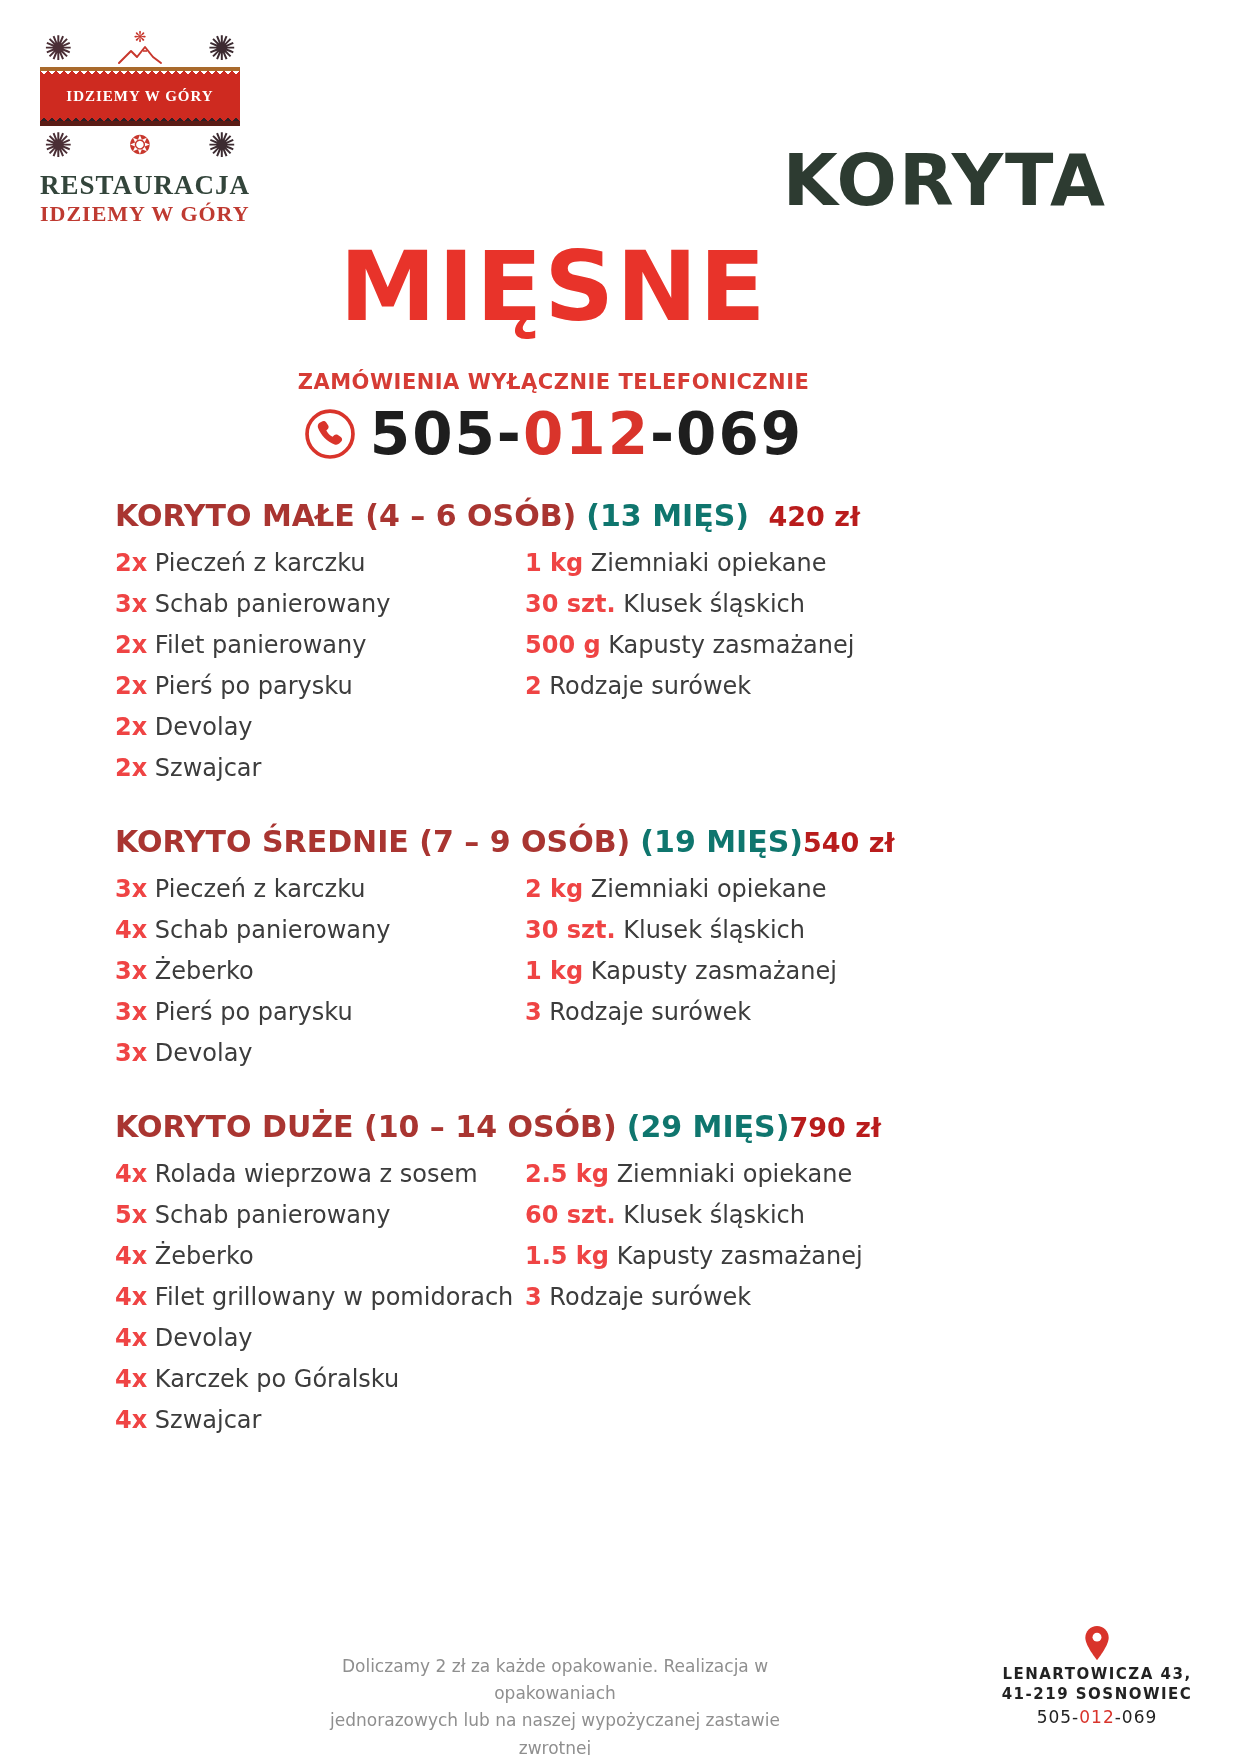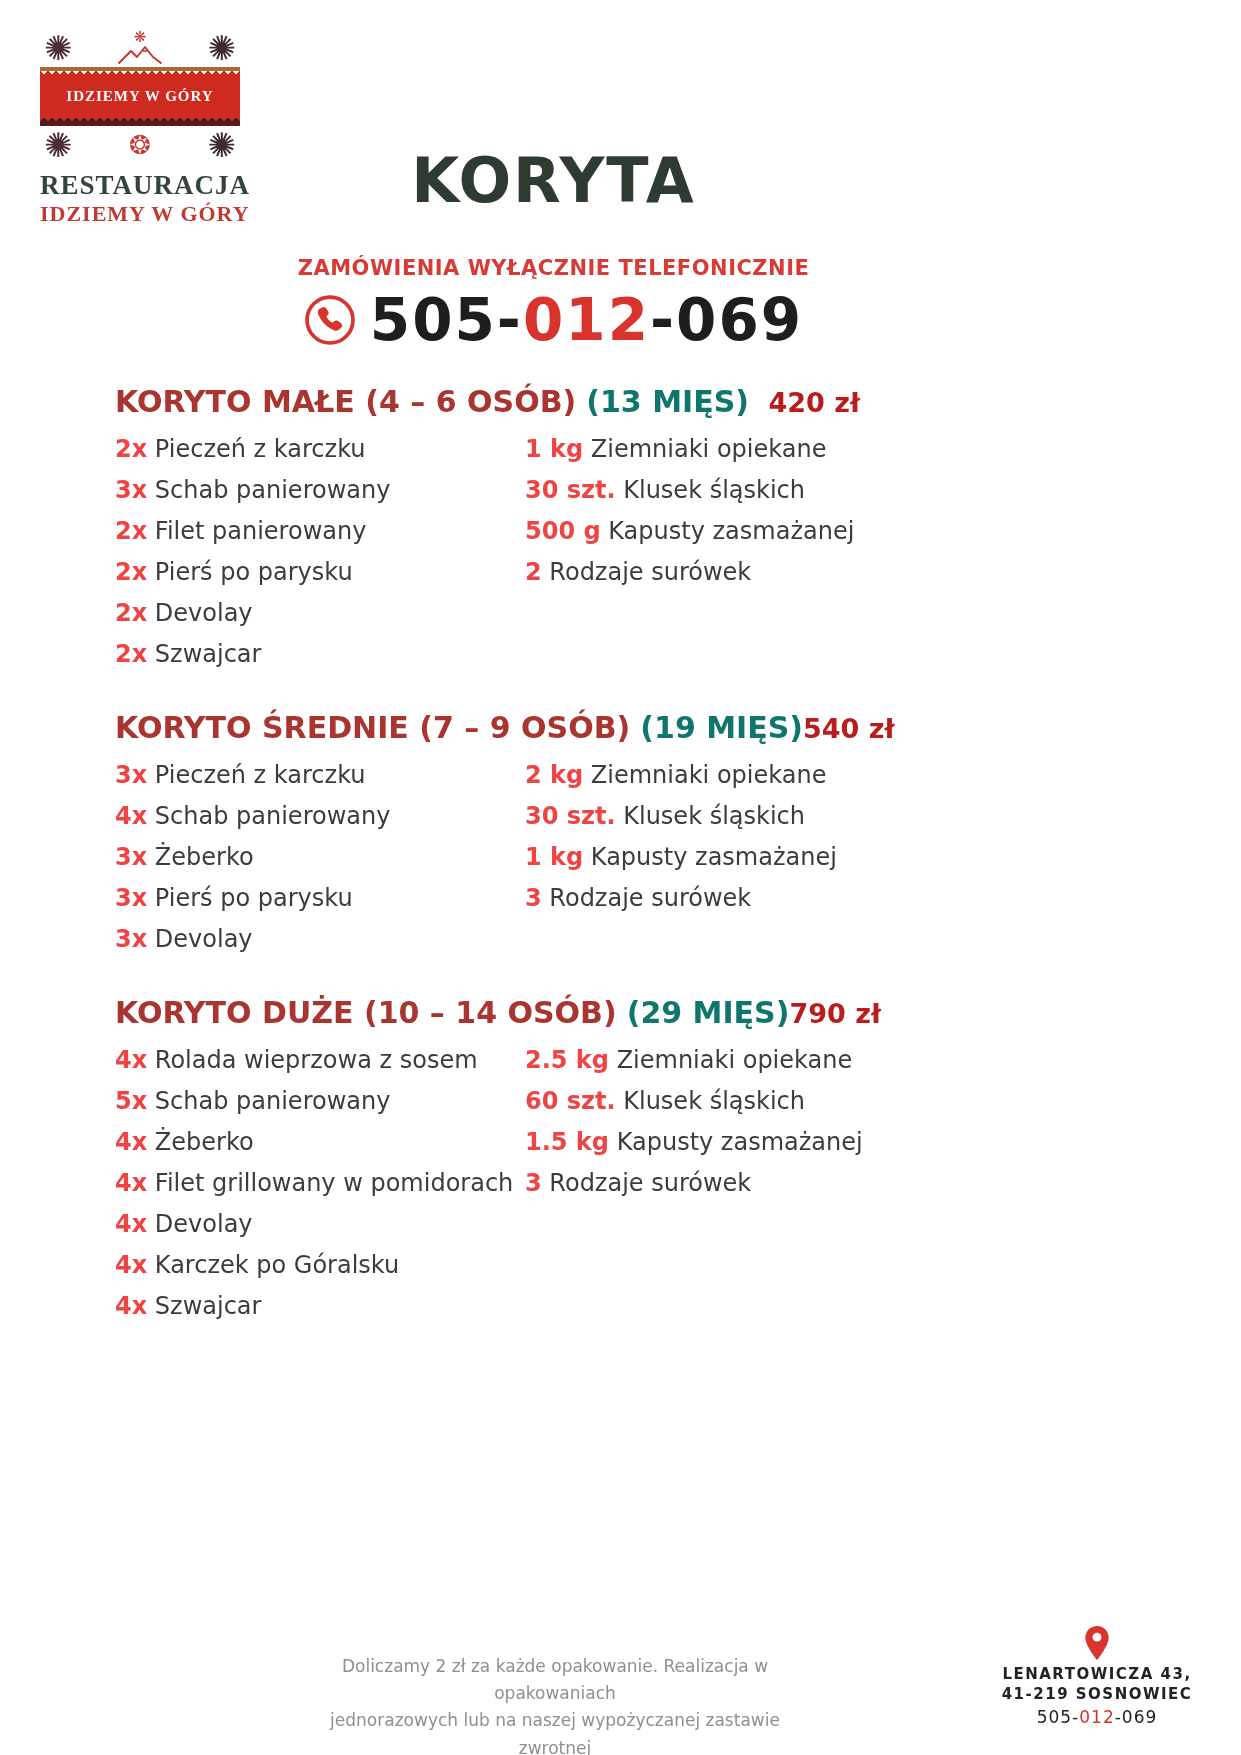--- a/index.html
+++ b/index.html
@@ -47,23 +47,23 @@
     margin-top:8px;font-family:"Liberation Serif","DejaVu Serif",serif;
     font-weight:bold;font-size:27px;letter-spacing:1px;color:#33453b;white-space:nowrap;
   }
   .logo-name2{
     font-family:"Liberation Serif","DejaVu Serif",serif;
     font-weight:bold;font-size:22px;letter-spacing:1px;color:#bf3a31;white-space:nowrap;
   }
 
   
   .header{padding-top:128px;text-align:center;margin-right:134px;}
-  .title1{font-size:62px;line-height:106px;font-weight:bold;letter-spacing:2px;color:#2d3b31;}
+  .title1{font-size:71px;line-height:106px;font-weight:bold;letter-spacing:2px;color:#2d3b31;text-align:right;}
   .title2{font-size:97px;line-height:106px;font-weight:bold;letter-spacing:2px;color:#e8332a;}
-  .subtitle{margin-top:22px;font-size:21px;font-weight:bold;letter-spacing:.5px;color:#d63c35;}
+  .subtitle{margin-top:30px;font-size:21px;font-weight:bold;letter-spacing:.5px;color:#d63c35;}
   .phone-row{margin-top:6px;display:flex;align-items:center;justify-content:center;gap:14px;}
   .phone-icon svg{display:block;}
   .phone-number{font-size:58px;font-weight:600;letter-spacing:2px;color:#1e1e1e;white-space:nowrap;}
   .phone-number .mid{color:#d9342b;}
 
   
   .menu{margin:30px 0 0 115px;width:745px;}
   .section{margin-bottom:27px;}
   .section-header{display:flex;align-items:baseline;white-space:nowrap;}
   .section-title{font-size:30px;font-weight:bold;color:#a93531;}
@@ -114,20 +114,21 @@
       <span class="rosette">✺</span>
       <span class="flower-big">❂</span>
       <span class="rosette alt">✺</span>
     </div>
     <div class="logo-name1">RESTAURACJA</div>
     <div class="logo-name2">IDZIEMY W GÓRY</div>
   </div>
 
   <div class="header">
     <div class="title1">KORYTA</div>
+    <div class="title2">MIĘSNE</div>
     <div class="subtitle">ZAMÓWIENIA WYŁĄCZNIE TELEFONICZNIE</div>
     <div class="phone-row">
       <span class="phone-icon">
         <svg width="52" height="52" viewBox="0 0 24 24">
           <circle cx="12" cy="12" r="10.6" fill="none" stroke="#d9342b" stroke-width="1.7"></circle>
           <path d="M8.1 6.4c.6-.6 1.6-.5 2.1.2l1 1.5c.3.5.2 1.2-.2 1.6l-.7.7c.5 1.1 1.8 2.4 2.9 2.9l.7-.7c.4-.4 1.1-.5 1.6-.2l1.5 1c.7.5.8 1.5.2 2.1l-.8.8c-.6.6-1.5.8-2.3.5-1.7-.7-3.3-1.7-4.6-3-1.3-1.3-2.3-2.9-3-4.6-.3-.8-.1-1.7.5-2.3z" fill="#d9342b"></path>
         </svg>
       </span>
       <span class="phone-number"><span>505-</span><span class="mid">012</span><span>-069</span></span>
     </div>

